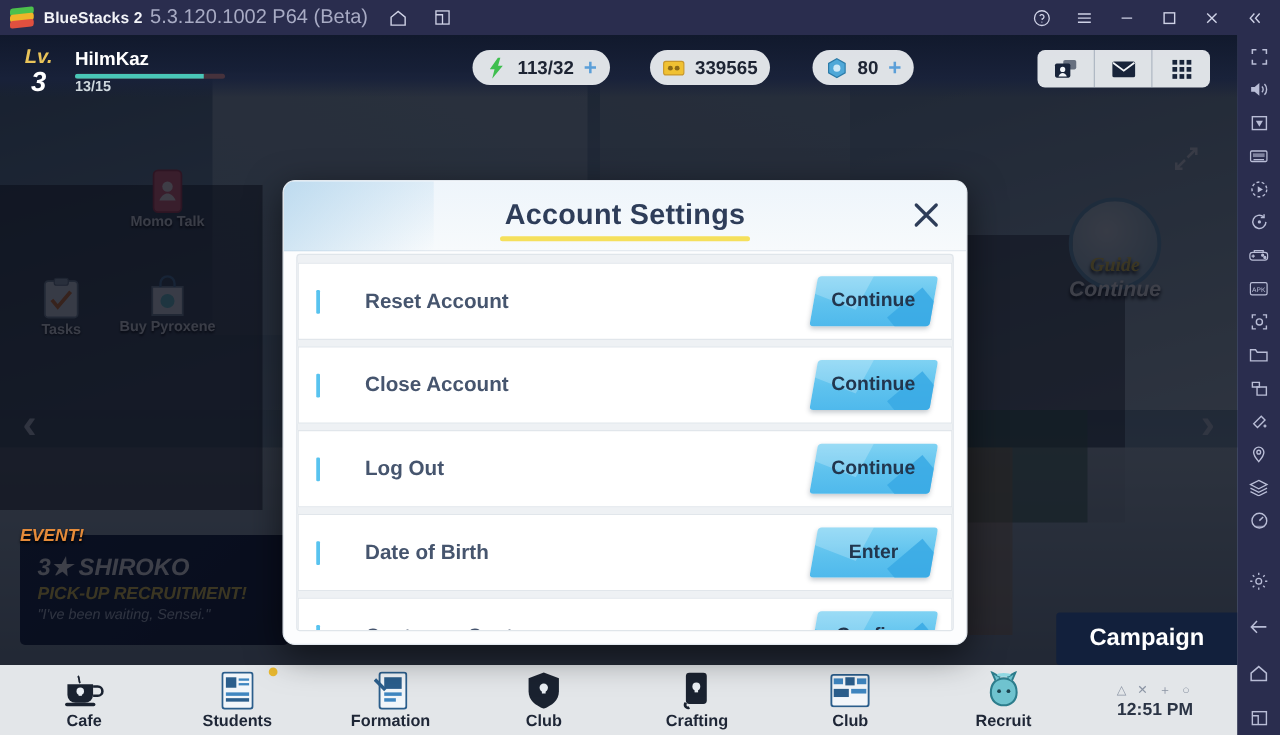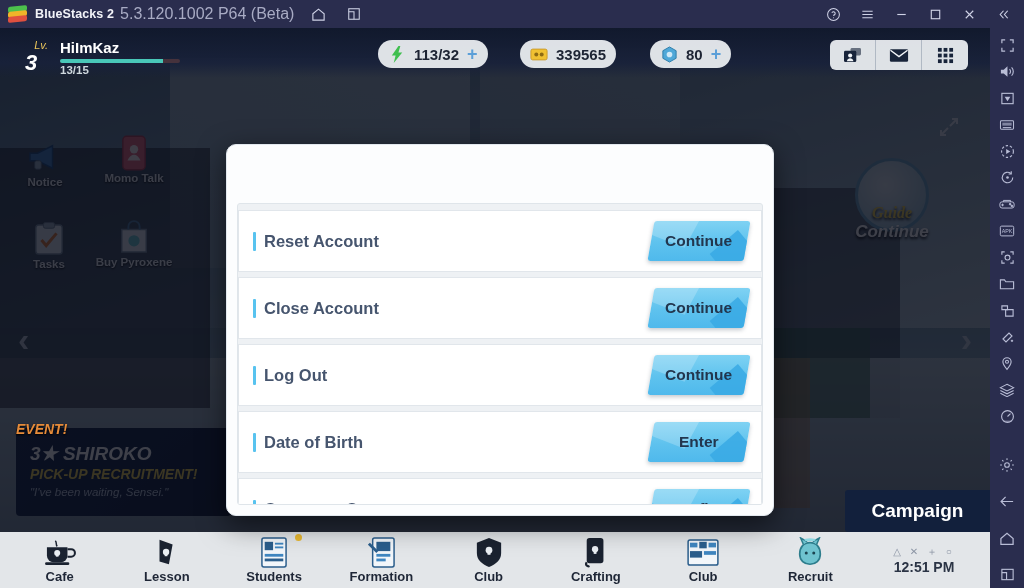--- a/index.html
+++ b/index.html
@@ -53,21 +53,21 @@
 
   .dimmer { position: absolute; inset: 0; background: rgba(8,10,22,.78); }
 
   
   .hud { position: absolute; top: 0; left: 0; width: 990px; height: 58px; z-index: 10; }
   .hud-bg { position: absolute; top: 0; left: 0; width: 990px; height: 50px;
             background: linear-gradient(180deg,#10182c 0%, #18213a 70%, rgba(24,33,58,0) 100%); opacity: .92; }
   .profile { position: absolute; left: 14px; top: 8px; display: flex; align-items: center;
              width: 230px; height: 42px; }
   .lvbox { text-align: center; width: 34px; color: #fff; line-height: 1; }
-  .lv-label { font-size: 11px; font-style: italic; font-weight: normal; color: #e9c45a; text-align: right; }
+  .lv-label { font-size: 16px; font-style: italic; font-weight: bold; color: #e9c45a; }
   .lv-num { font-size: 22px; font-style: italic; font-weight: bold; color: #fff; margin-top: 1px; }
   .pname { color: #fff; font-weight: bold; font-size: 15px; }
   .pbar-wrap { margin-left: 12px; }
   .pbar { width: 120px; height: 4px; background: #46323c; border-radius: 2px; margin-top: 3px; overflow: hidden; }
   .pbar > i { display: block; height: 100%; background: #49c7b8; }
   .pxp { color: #cfd8de; font-size: 11.5px; font-weight: bold; margin-top: 1px; }
 
   .cur-group { position: absolute; top: 12px; display: flex; align-items: center;
                height: 28px; background: rgba(244,247,250,.9); border-radius: 14px;
                padding: 0 10px; gap: 8px; }
@@ -143,21 +143,21 @@
   .modal-title { position: absolute; left: 0; right: 0; top: 13px; text-align: center;
                  font-size: 23px; font-weight: bold; color: #2e3d59; letter-spacing: .2px; }
   .title-underline { position: absolute; left: 50%; transform: translateX(-50%); top: 44px;
                      width: 200px; height: 4px; background: #f5e05c; border-radius: 2px; }
   .modal-close { position: absolute; right: 16px; top: 11px; width: 32px; height: 32px;
                  display: flex; align-items: center; justify-content: center; cursor: pointer; }
   .modal-body { position: absolute; left: 10px; right: 10px; top: 58px; bottom: 10px;
                 background: #eef1f4; border: 1px solid #dfe5ea; border-radius: 3px;
                 overflow: hidden; padding-top: 6px; }
   .row { height: 62px; background: #fff; border: 1px solid #e1e6eb; border-top: none;
-         display: flex; align-items: center; padding: 0 14px; position: relative; }
+         display: flex; align-items: center; padding: 0 14px; position: relative; gap: 28px; }
   .row:first-child { border-top: 1px solid #e1e6eb; }
   .row + .row { margin-top: 5px; border-top: 1px solid #e1e6eb; }
   .row-accent { width: 3px; height: 19px; background: #58c3ef; border-radius: 1px; margin-right: 8px; flex: none; }
   .row-label { font-size: 16.5px; font-weight: bold; color: #46556e; }
   .row-btn { margin-left: auto; position: relative; width: 96px; height: 40px;
              transform: skewX(-10deg);
              background: linear-gradient(180deg,#7fd2f3 0%, #5ec2ee 55%, #4fb9ec 100%);
              border-radius: 3px; box-shadow: 0 2px 4px rgba(20,40,60,.25);
              display: flex; align-items: center; justify-content: center; cursor: pointer;
              overflow: hidden; }
@@ -323,29 +323,20 @@
               <rect x="7" y="7" width="4" height="4"></rect>
               <rect x="13" y="7" width="4" height="4"></rect>
             <rect x="1" y="13" width="4" height="4"></rect>
               <rect x="7" y="13" width="4" height="4"></rect>
               <rect x="13" y="13" width="4" height="4"></rect>
             </svg>
         </div>
       </div>
     </div>
 
-    <div class="side-btn" style="left:16px; top:108px">
-      <div class="side-ic">
-        <svg width="38" height="30" viewBox="0 0 40 32">
-            <path d="M4 12h8l16-8v24l-16-8H4z" fill="#3f7fc4" stroke="#1d4f86" stroke-width="1.5"></path>
-            <rect x="9" y="20" width="7" height="9" rx="2" fill="#9fb6c9" stroke="#5a6f86"></rect>
-          </svg>
-      </div>
-      <div class="side-lb">Notice</div>
-    </div>
     <div class="side-btn" style="left:96px; top:104px; width:76px">
       <div class="side-ic">
         <svg width="26" height="36" viewBox="0 0 28 38">
             <rect x="2" y="1" width="24" height="36" rx="4" fill="#e8657a" stroke="#b23b52" stroke-width="1.5"></rect>
             <circle cx="14" cy="15" r="4.5" fill="#fdf0f2"></circle>
             <path d="M7 27c1.6-4 4.4-6 7-6s5.4 2 7 6z" fill="#fdf0f2"></path>
           </svg>
       </div>
       <div class="side-lb">Momo Talk</div>
     </div>
@@ -407,30 +398,20 @@
               <path d="M26 12h4a4 4 0 0 1 0 8h-4" fill="none" stroke="#1a2230" stroke-width="2.2"></path>
               <rect x="2" y="26" width="26" height="3" rx="1.5" fill="#1a2230"></rect>
               <path d="M13 3c2 2 0 4 2 6" stroke="#1a2230" stroke-width="1.6" fill="none"></path>
               <circle cx="15" cy="16" r="3.2" fill="#e9eef3"></circle>
               <rect x="13.6" y="16" width="2.8" height="4" fill="#e9eef3"></rect>
             </svg>
         </div>
         <div class="nav-lb">Cafe</div>
       </div>
 
-      <div class="nav-item">
-        <div class="nav-ic">
-          <svg width="30" height="30" viewBox="0 0 32 32">
-              <path d="M8 3l14 5-4 21-10-3z" fill="#1a2230"></path>
-              <circle cx="15" cy="16" r="3.4" fill="#e9eef3"></circle>
-              <rect x="13.5" y="16" width="3" height="4.5" fill="#e9eef3"></rect>
-            </svg>
-        </div>
-        <div class="nav-lb">Lesson</div>
-      </div>
 
       <div class="nav-item">
         <div class="nav-ic">
           <svg width="26" height="31" viewBox="0 0 28 33">
               <rect x="1" y="1" width="26" height="31" rx="2" fill="#f2f6fa" stroke="#2b5e8c" stroke-width="1.6"></rect>
               <rect x="4" y="5" width="9" height="9" fill="#2b5e8c"></rect>
               <rect x="15" y="6" width="9" height="2" fill="#3f86c0"></rect>
               <rect x="15" y="10" width="9" height="2" fill="#3f86c0"></rect>
               <rect x="4" y="18" width="20" height="3" fill="#3f86c0"></rect>
               <rect x="4" y="23" width="20" height="3" fill="#2b5e8c"></rect>
@@ -506,20 +487,29 @@
       <div class="nav-time">
         <div class="dots">△ ✕ ＋ ○</div>
         <div class="t">12:51 PM</div>
       </div>
     </div>
 
     <div class="dimmer"></div>
 
     <div class="modal-wrap">
       <div class="modal">
+        <div class="modal-header">
+          <div class="modal-title">Account Settings</div>
+          <div class="title-underline"></div>
+          <div class="modal-close">
+            <svg width="26" height="26" viewBox="0 0 26 26" stroke="#2e3d59" stroke-width="2.6" stroke-linecap="round">
+              <path d="M5 5l16 16M21 5L5 21"></path>
+              </svg>
+          </div>
+        </div>
 
         <div class="modal-body">
           <div class="row">
             <span class="row-accent"></span>
             <span class="row-label">Reset Account</span>
             <div class="row-btn">
               <span>Continue</span>
             </div>
           </div>
           <div class="row">

